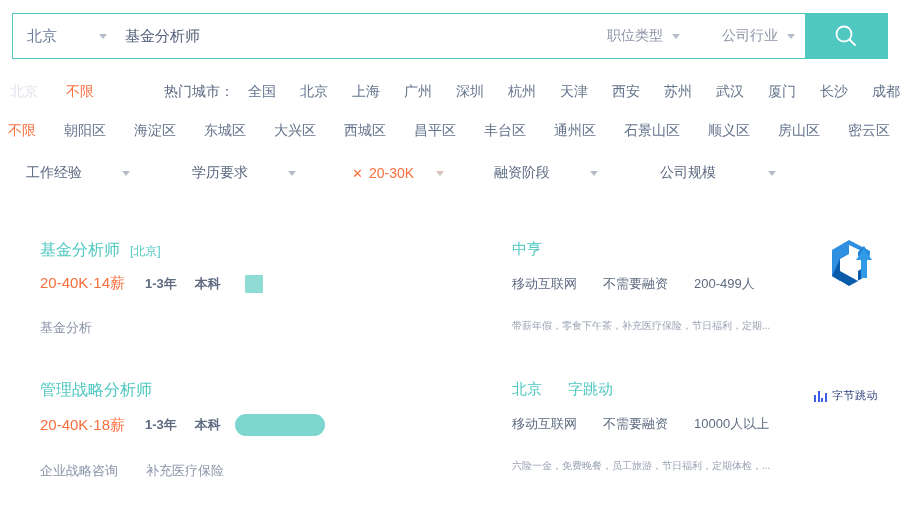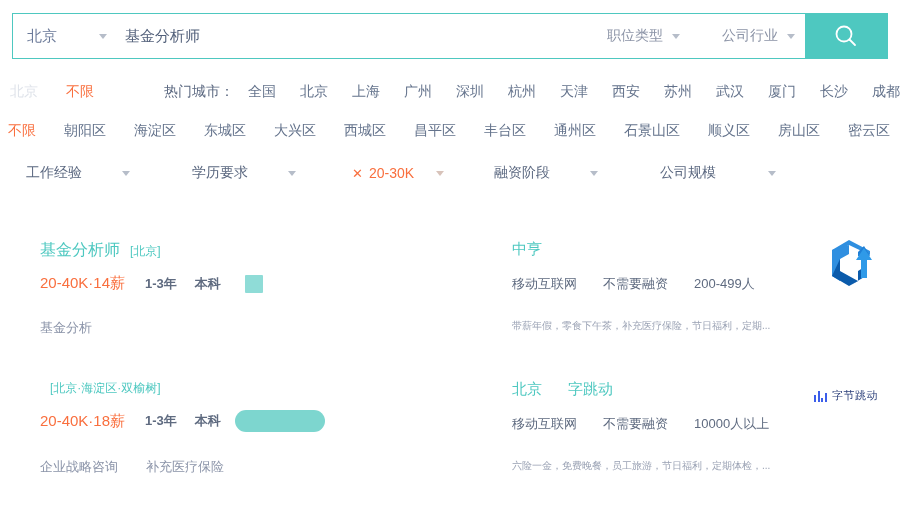--- a/index.html
+++ b/index.html
@@ -277,21 +277,21 @@
         <polygon points="29,50 46,40 46,30 38,35 38,45" fill="#0b5bab"></polygon>
         <polygon points="38,20 50,20 44,10 38,16" fill="#1f7fd6"></polygon>
         <polygon points="44,12 52,24 47,24 47,42 41,42 41,24 36,24" fill="#2f9ae8"></polygon>
       </svg>
     </div>
   </div>
 
   <div class="job job-2">
     <div class="job-left">
       <div class="job-title-line">
-        <span class="job-loc">[北京·海淀区·双榆树]</span>
+        <span class="job-name">管理战略分析师</span>
       </div>
       <div class="job-meta">
         <span class="salary">20-40K·18薪</span>
         <span class="m-item m-first">1-3年</span>
         <span class="m-item">本科</span>
         <span class="redact-pill"></span>
       </div>
       <div class="tags">
         <span class="tag">企业战略咨询</span>
         <span class="tag">补充医疗保险</span>

